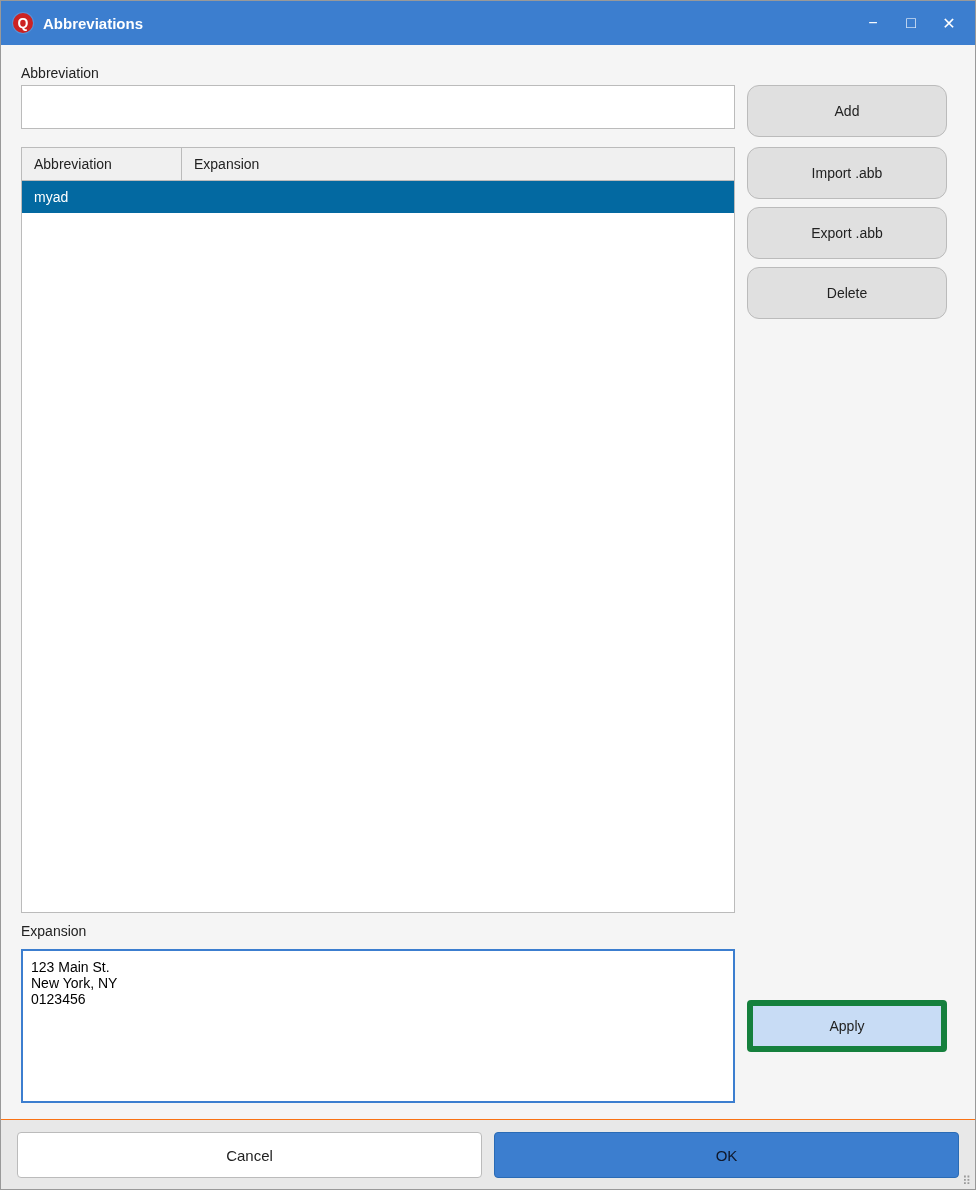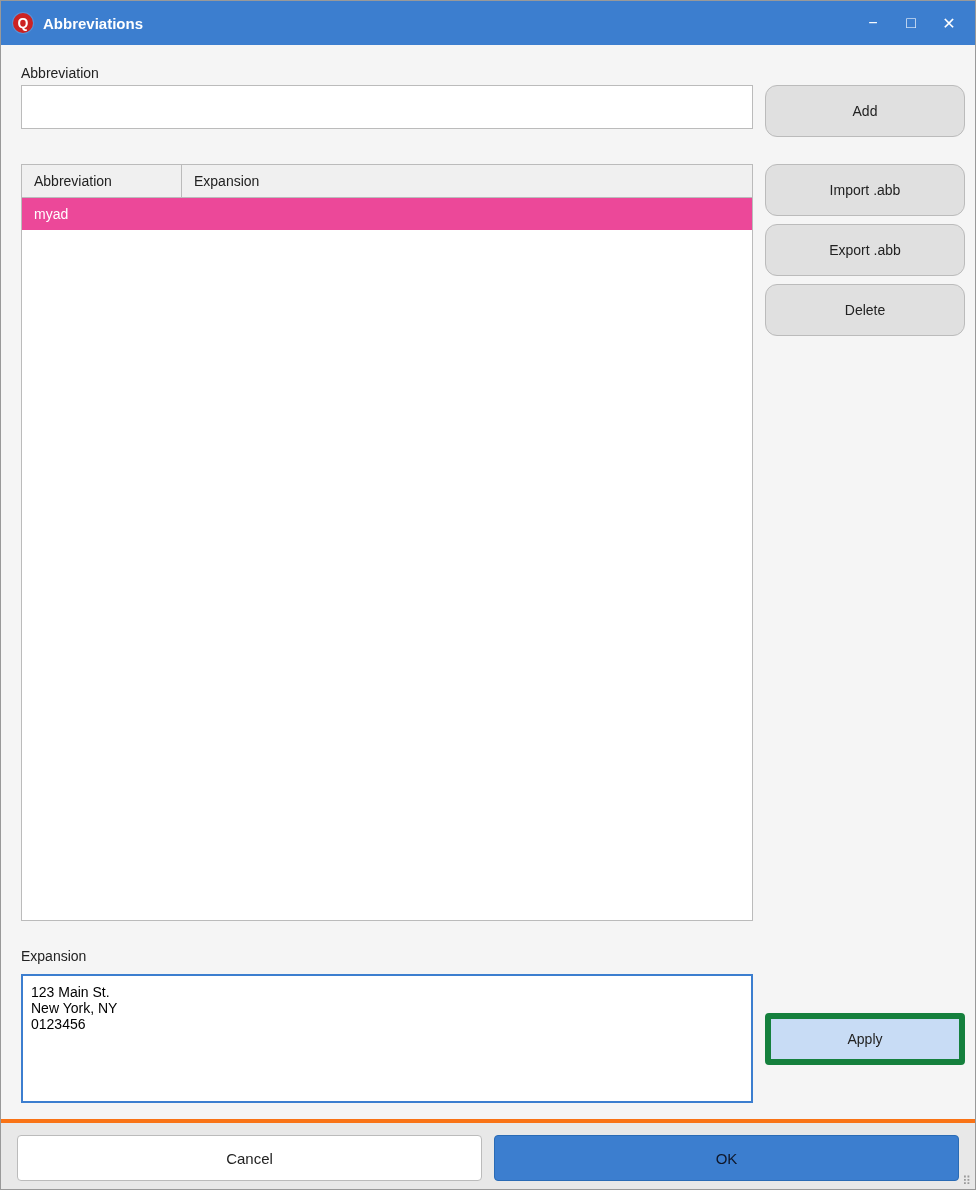--- a/index.html
+++ b/index.html
@@ -65,24 +65,24 @@
       cursor: pointer;
       font-size: 16px;
       display: flex;
       align-items: center;
       justify-content: center;
       border-radius: 3px;
     }
 
     .content {
       flex: 1;
-      padding: 20px 10px 0 20px;
-      display: flex;
-      flex-direction: column;
-      gap: 27px;
+      padding: 20px 28px 0 20px;
+      display: flex;
+      flex-direction: column;
+      gap: 10px;
       overflow: hidden;
     }
 
     .section-label {
       font-size: 14px;
       color: #222;
       margin-bottom: 4px;
     }
 
     .top-row {
@@ -157,21 +157,21 @@
     .table-header-cell:last-child {
       flex: 1;
     }
 
     .table-row {
       display: flex;
       cursor: pointer;
     }
 
     .table-row.selected {
-      background: #ec4899;
+      background: #0369a1;
       color: white;
     }
 
     .table-cell {
       padding: 8px 12px;
       font-size: 14px;
     }
 
     .table-cell:first-child {
       width: 160px;
@@ -197,21 +197,21 @@
     }
 
     .expansion-row {
       display: flex;
       gap: 12px;
       align-items: flex-start;
     }
 
     .expansion-textarea {
       flex: 1;
-      height: 129px;
+      height: 154px;
       border: 2px solid #3c7ecf;
       background: white;
       padding: 8px;
       font-size: 14px;
       resize: none;
       outline: none;
       font-family: 'Segoe UI', Arial, sans-serif;
     }
 
     .apply-btn {
@@ -221,21 +221,21 @@
       border: 6px solid #15803d;
       border-radius: 4px;
       cursor: pointer;
       font-size: 14px;
       color: #222;
       align-self: center;
     }
 
     .footer {
       background: #e8e8e8;
-      border-top: 4px solid #f97316;
+      border-top: 1px solid #f97316;
       padding: 12px 16px;
       display: flex;
       gap: 12px;
       flex-shrink: 0;
       height: 70px;
     }
 
     .footer-btn {
       flex: 1;
       height: 46px;

